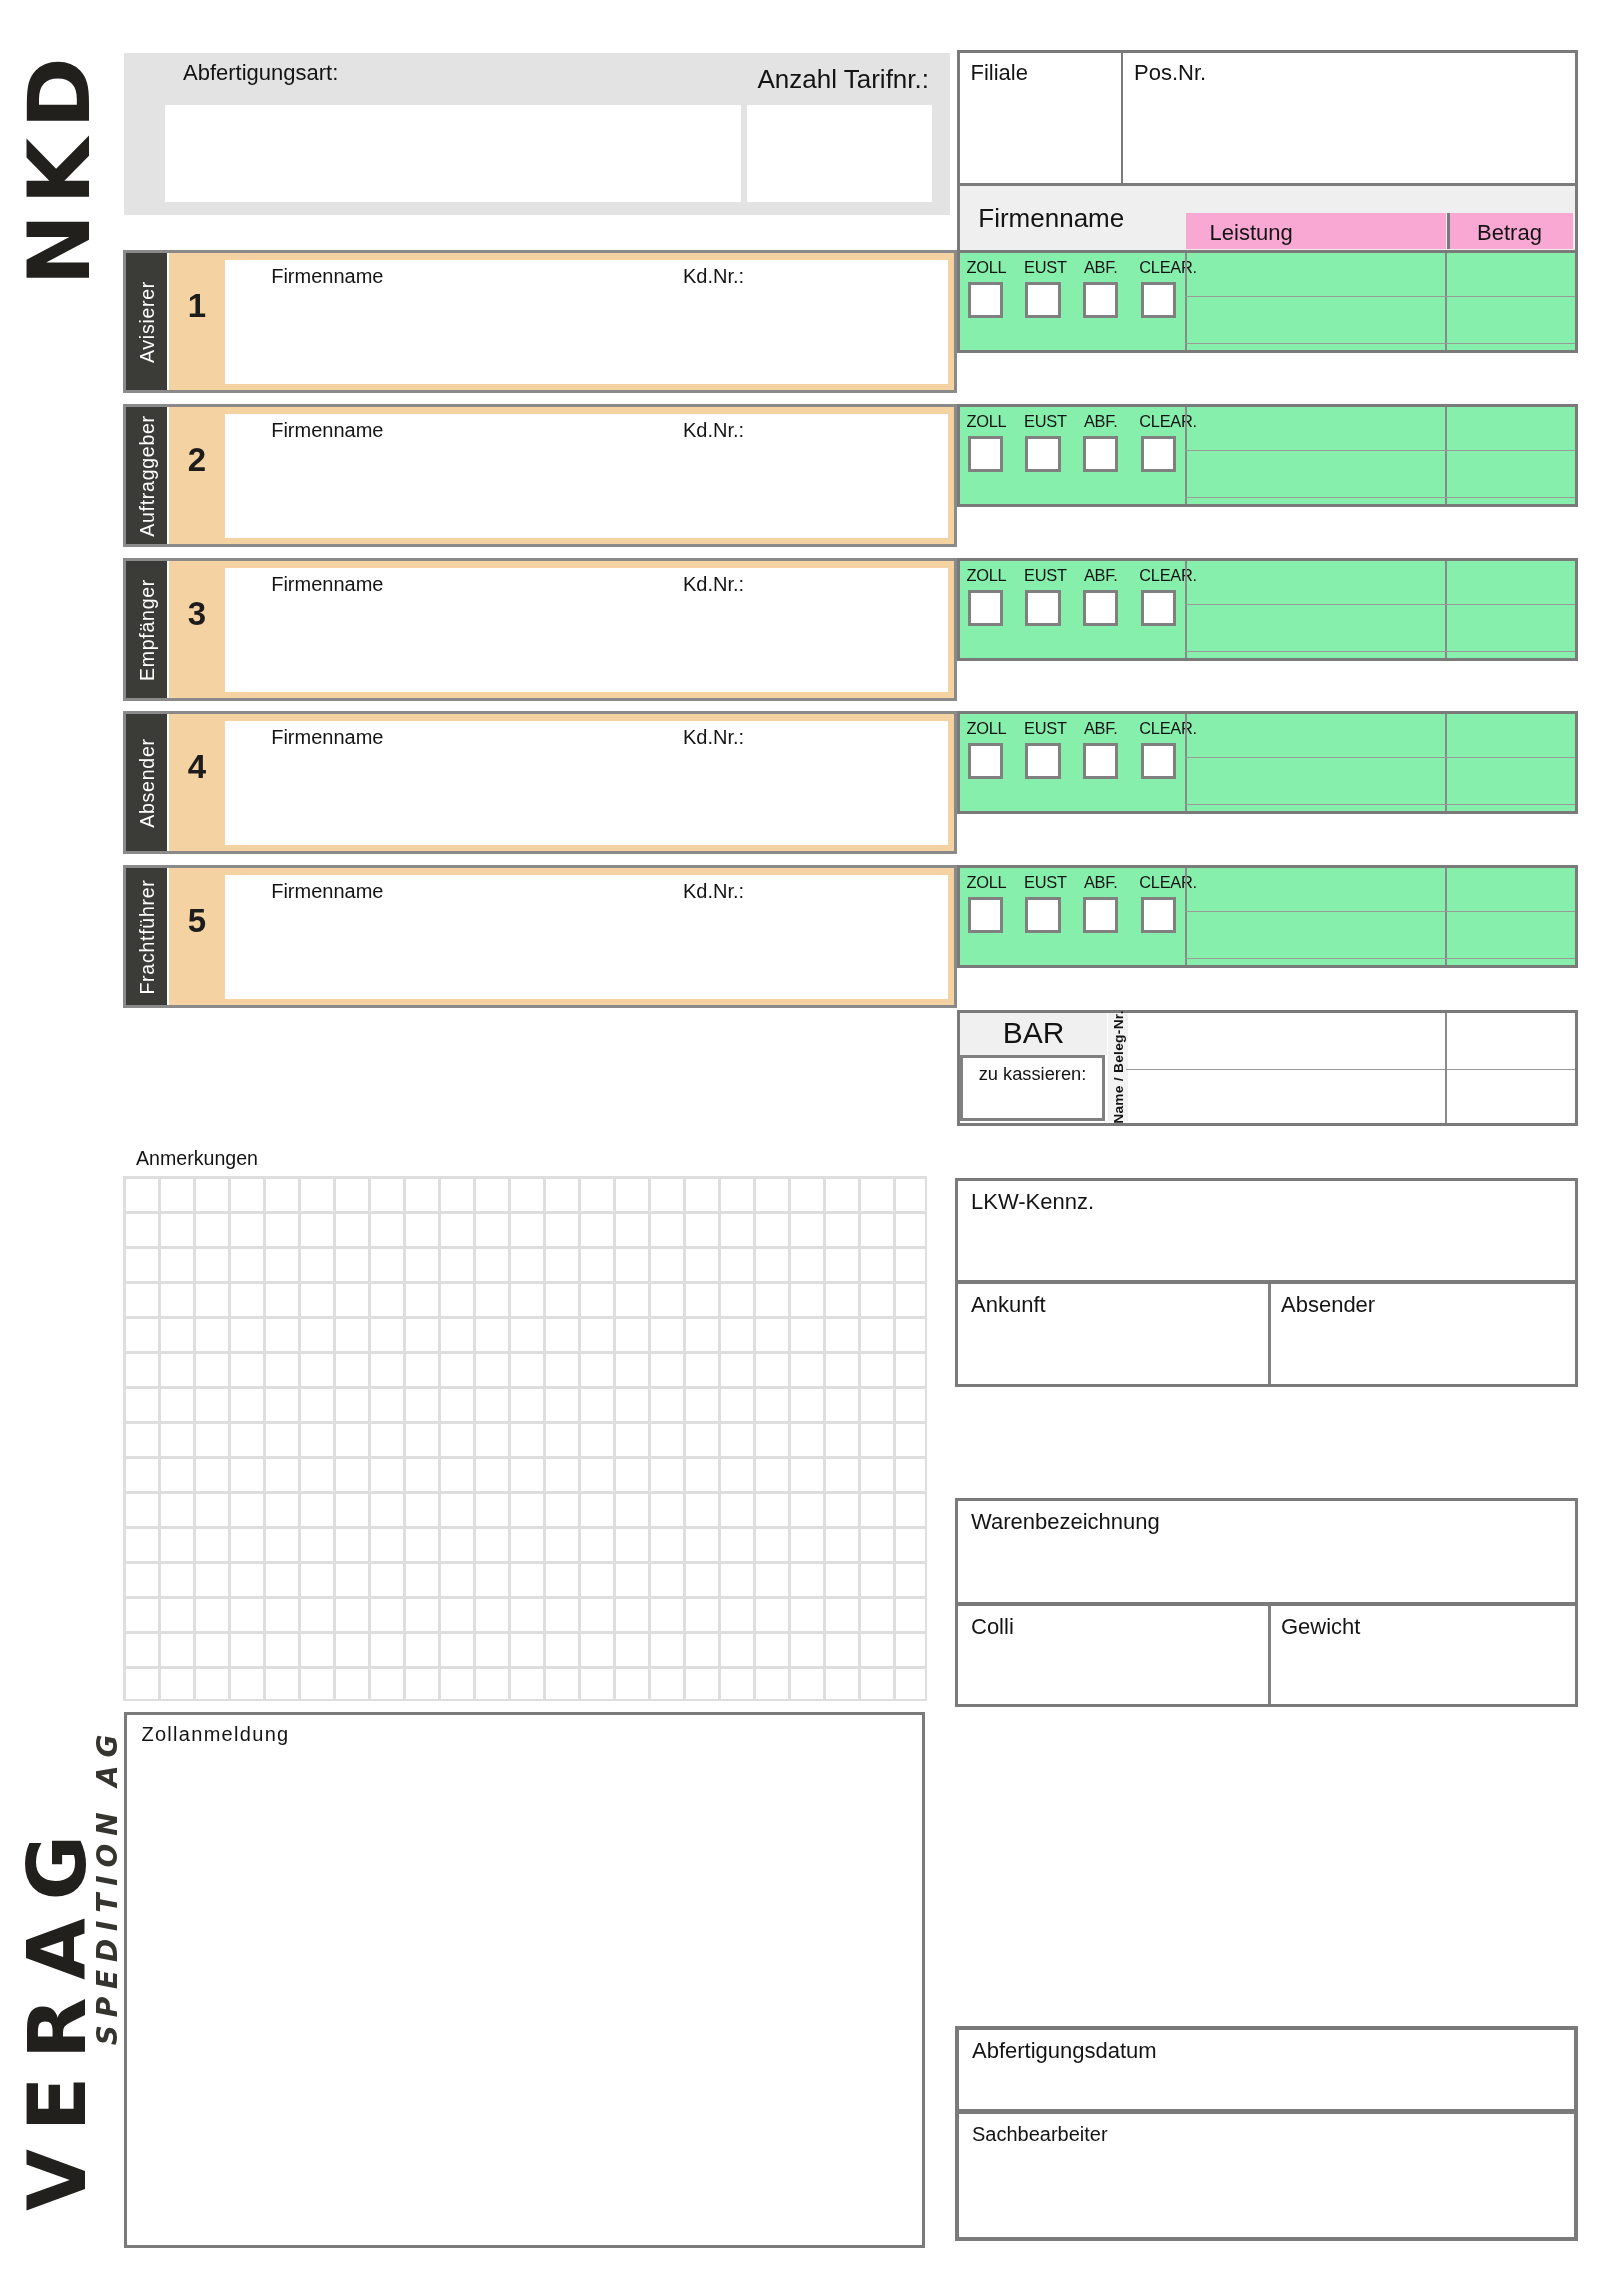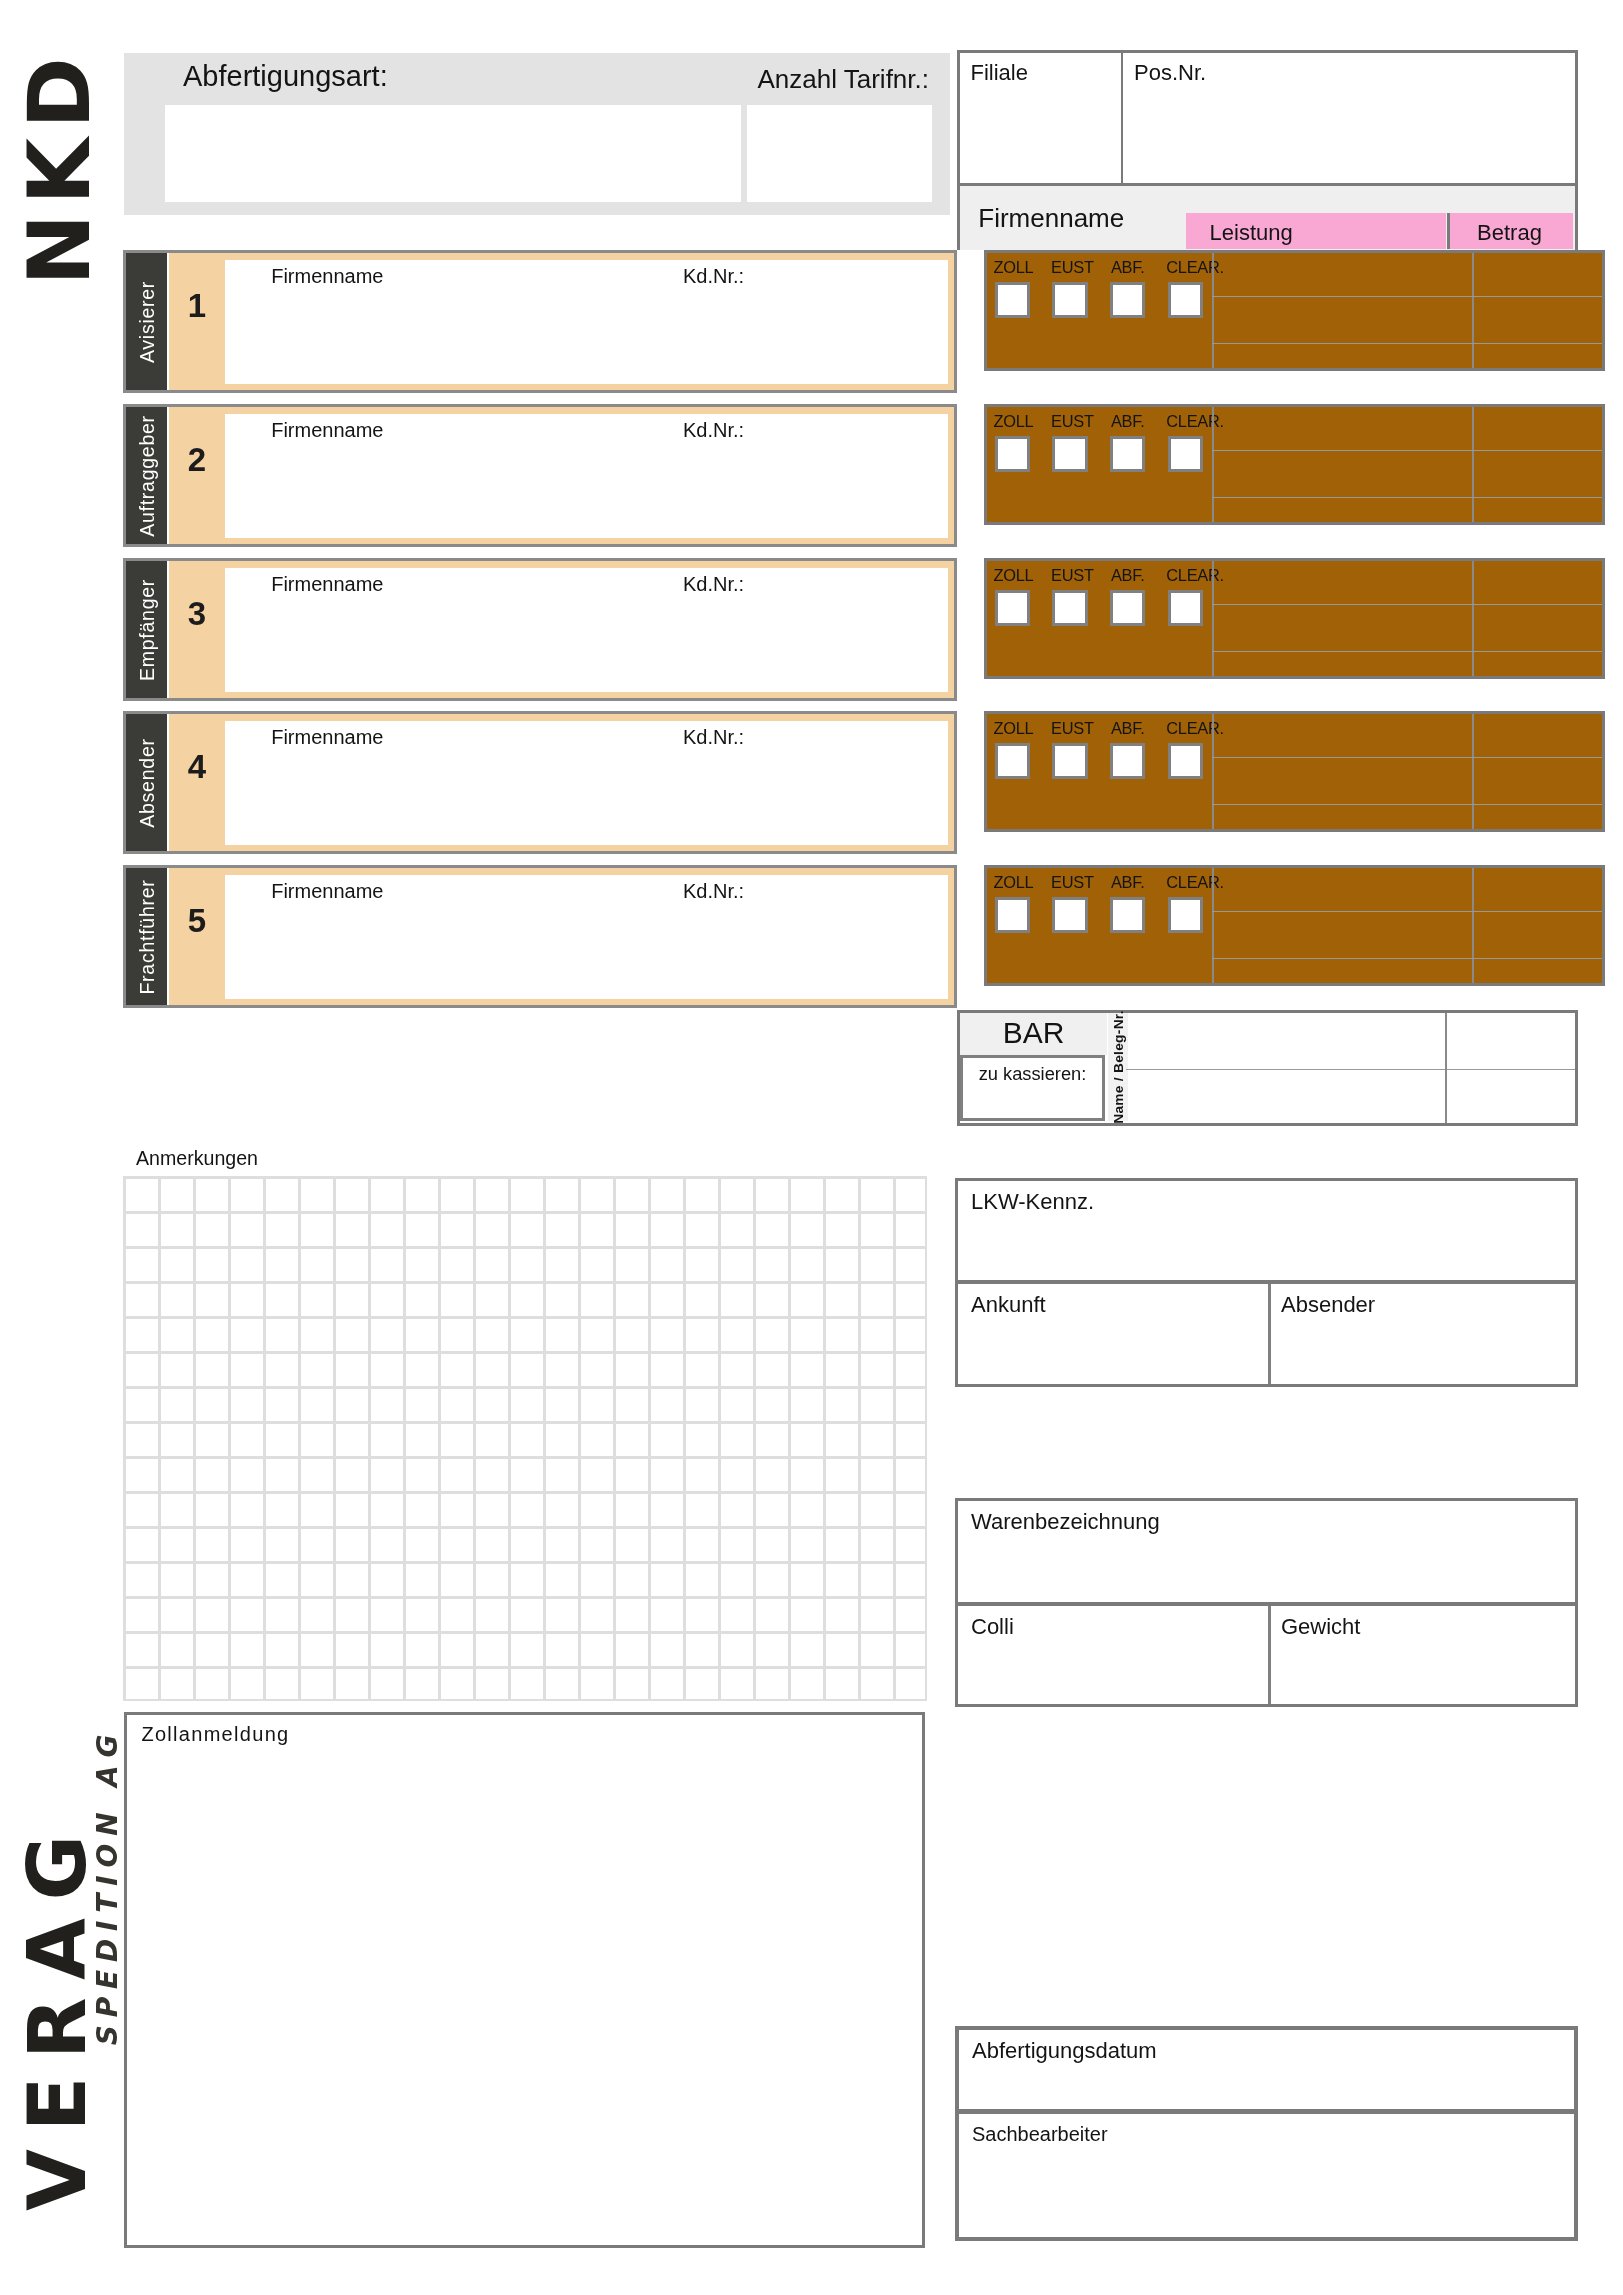--- a/index.html
+++ b/index.html
@@ -8,21 +8,21 @@
   .abs{position:absolute;}
   .vrot{position:absolute;left:50%;top:50%;transform:translate(-50%,-50%) rotate(-90deg);white-space:nowrap;}
 
   
   .nkd-wrap{left:9.8px;top:34px;width:98px;height:265px;}
   .nkd-wrap .vrot{font-family:"DejaVu Sans",sans-serif;font-weight:bold;font-size:86px;
                   letter-spacing:9.2px;color:#21201d;}
 
   
   .head-band{left:124px;top:53px;width:826px;height:162px;background:#E3E3E3;}
-  .head-band .t1{position:absolute;left:59px;top:6.5px;font-size:29px;}
+  .head-band .t1{position:absolute;left:59px;top:6.5px;font-size:22px;}
   .head-band .t2{position:absolute;right:21px;top:10.5px;font-size:26px;}
   .head-input1{position:absolute;left:41px;top:52px;width:576px;height:97px;background:#fff;}
   .head-input2{position:absolute;left:623px;top:52px;width:185px;height:97px;background:#fff;}
 
   .filiale-box{left:957px;top:50px;width:621px;height:166px;border:3.9px solid #7A7A7A;background:#fff;box-sizing:border-box;}
   .filiale-div{position:absolute;left:161px;top:0;bottom:0;width:2px;background:#7A7A7A;}
   .filiale-bot{position:absolute;left:0;top:141px;width:161px;height:2.6px;background:#7A7A7A;}
   .filiale-box .t1{position:absolute;left:10.5px;top:6.5px;font-size:22px;}
   .filiale-box .t2{position:absolute;left:174px;top:6.5px;font-size:22px;}
 
@@ -43,22 +43,22 @@
   .party-role{width:41px;background:#3B3B37;position:relative;border-right:2px solid #fff;flex:none;}
   .party-role .vrot{color:#fff;font-size:19.6px;font-weight:500;letter-spacing:0.7px;}
   .party-orange{flex:1;background:#F5D2A2;position:relative;}
   .party-num{position:absolute;left:0;top:34px;width:56px;text-align:center;
              font-size:33px;font-weight:bold;color:#1c1c1c;}
   .party-field{position:absolute;left:56px;top:6.5px;right:6.5px;bottom:6.5px;background:#fff;}
   .party-field .flabel{position:absolute;left:9.2px;top:5.2px;font-size:20px;margin-left:37px;}
   .party-field .klabel{position:absolute;left:458px;top:5.2px;font-size:20px;}
 
   
-  .party-right{left:957px;width:621px;height:121px;border:3.9px solid #7A7A7A;
-               background:#a16207;box-sizing:border-box;margin-left:27px;}
+  .party-right{left:957px;width:621px;height:103px;border:3.9px solid #7A7A7A;
+               background:#86efac;box-sizing:border-box;}
   .vline{position:absolute;top:0;bottom:0;width:2px;background:#8A8A8A;}
   .vline.l1{left:225px;} .vline.l2{left:485px;}
   .hline{position:absolute;left:225px;right:0;height:1.3px;background:#999;}
   .hline.h1{top:43px;} .hline.h2{top:90px;}
   .cb-row{position:absolute;left:6.5px;top:2.6px;display:flex;gap:19.6px;}
   .cbg{width:38px;text-align:center;}
   .cbl{font-size:16.4px;line-height:22px;white-space:nowrap;letter-spacing:-0.3px;}
   .cb{width:29.4px;height:29.4px;border:3.9px solid #808080;margin:4.6px auto 0;background:#fff;}
   .cell{position:absolute;background:transparent;}
   .col-l{left:227px;width:256px;} .col-b{left:487px;width:126px;}

